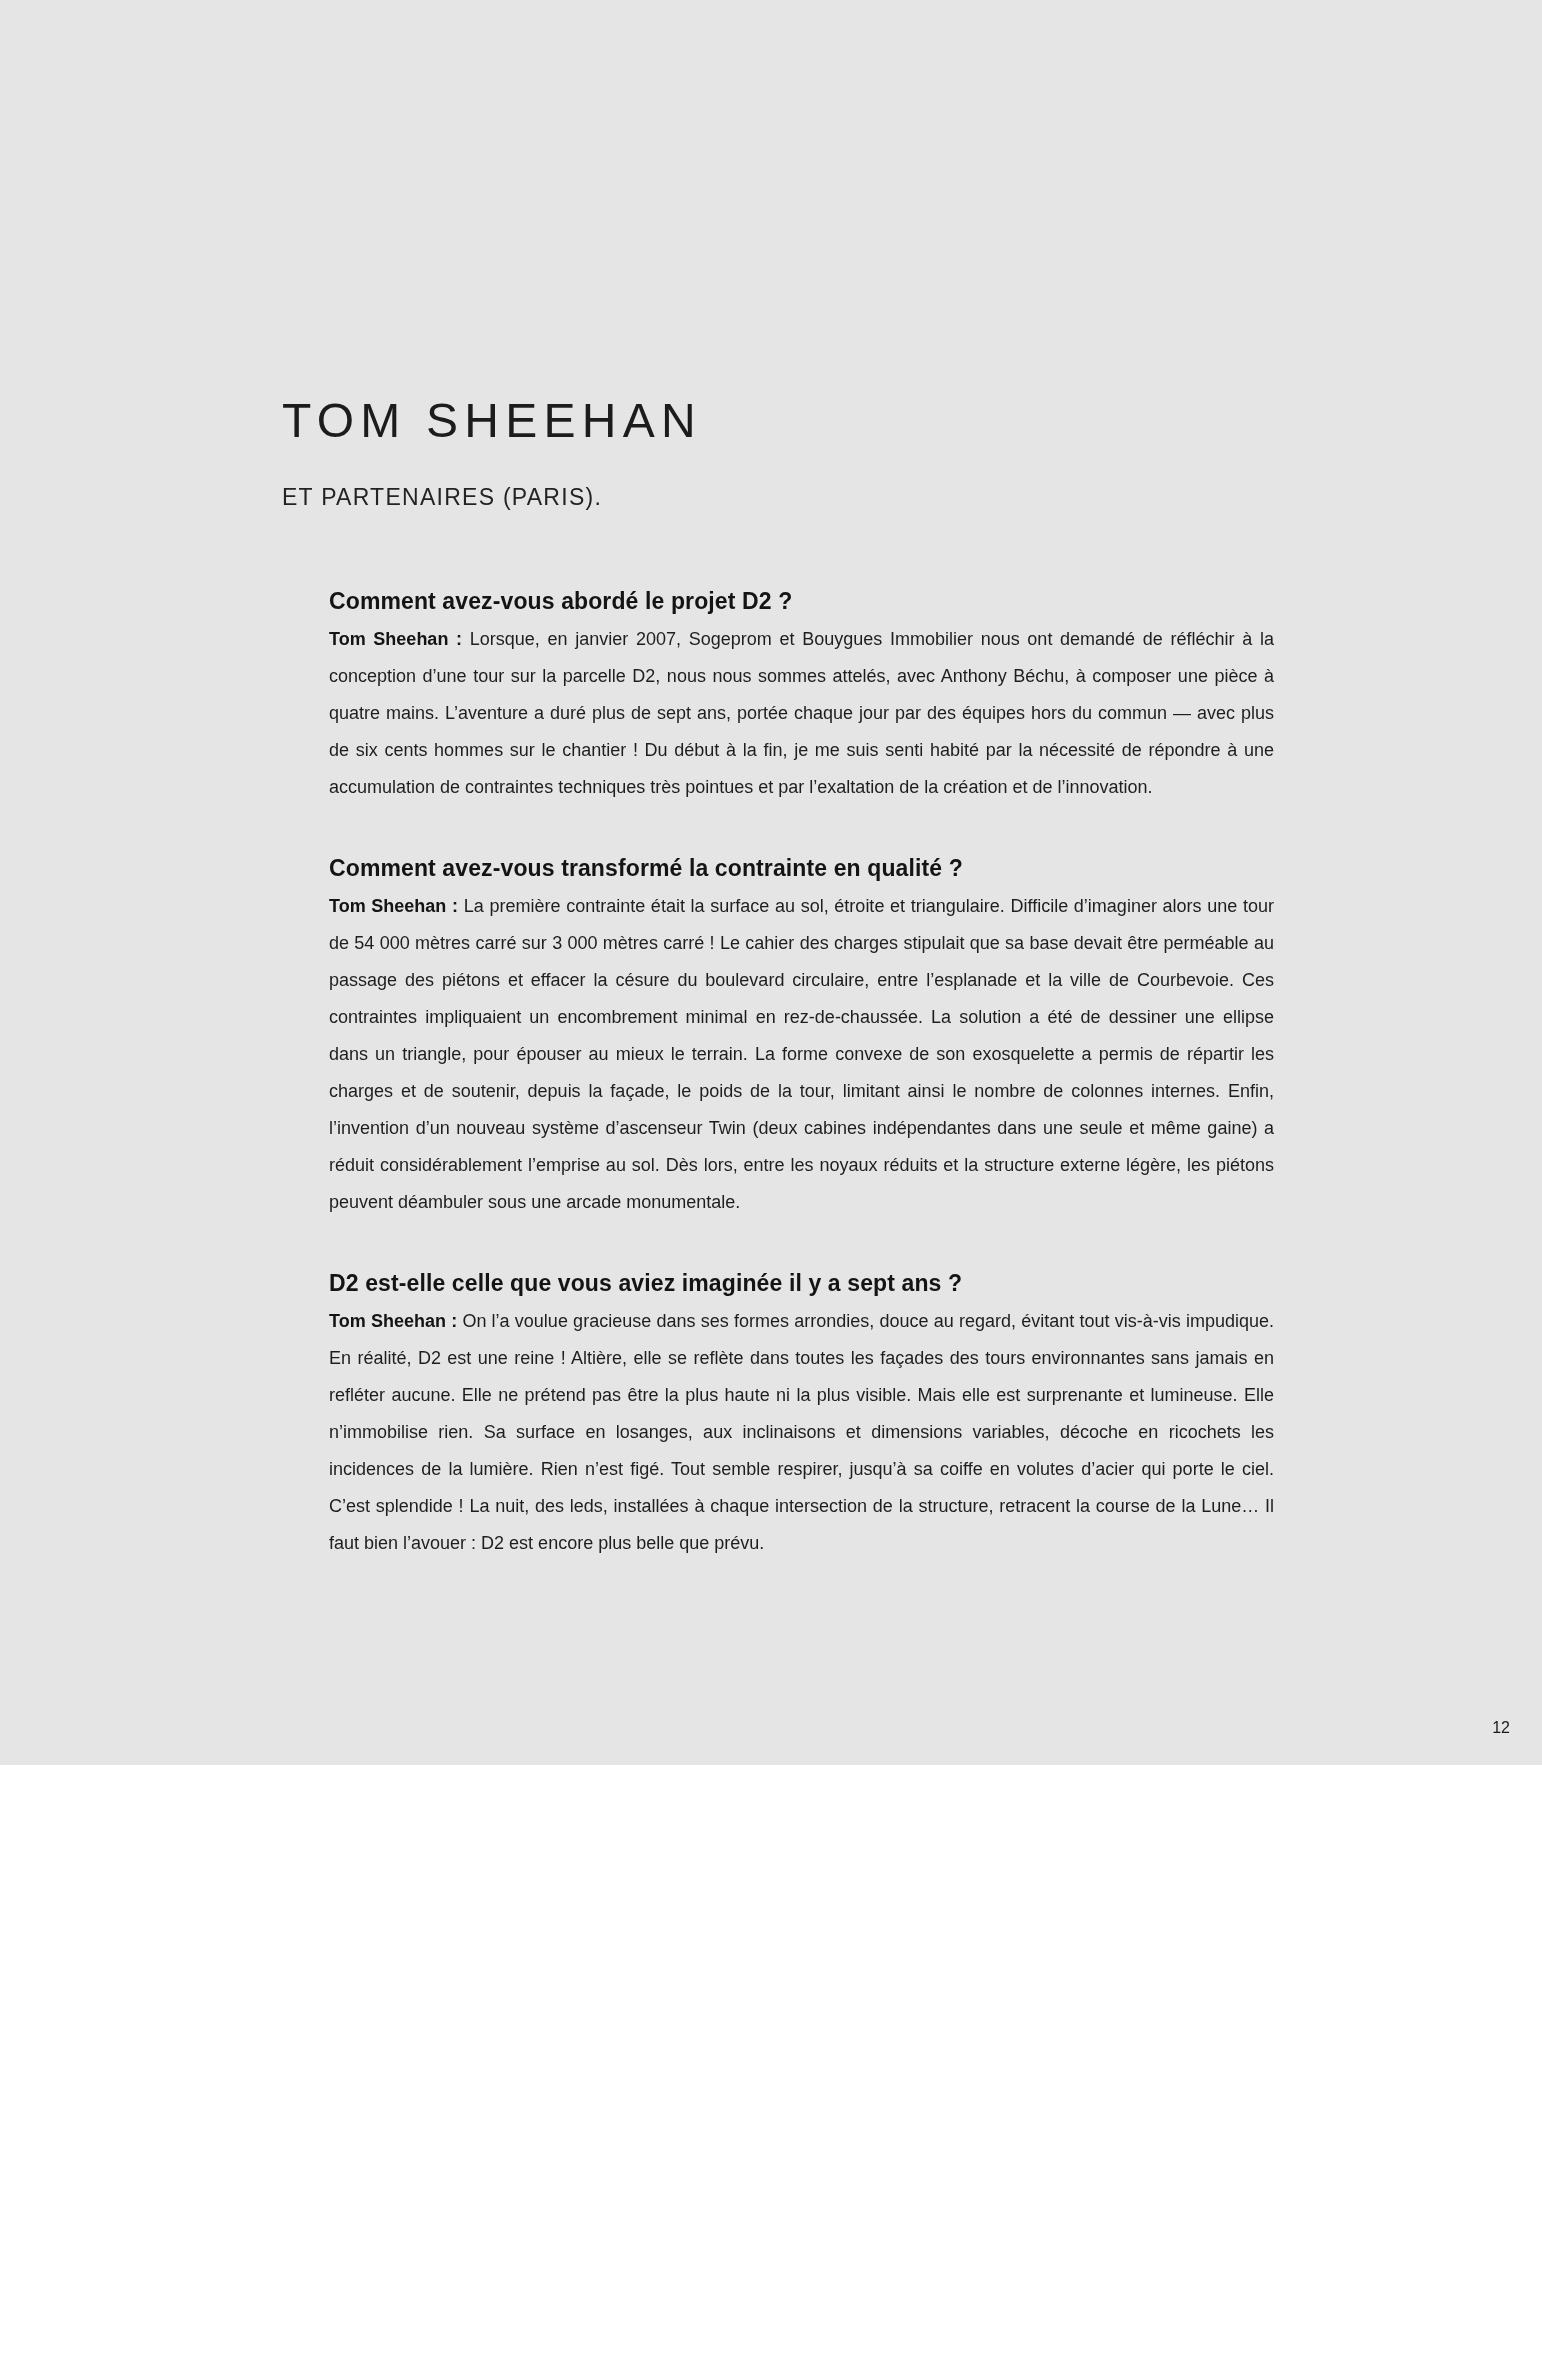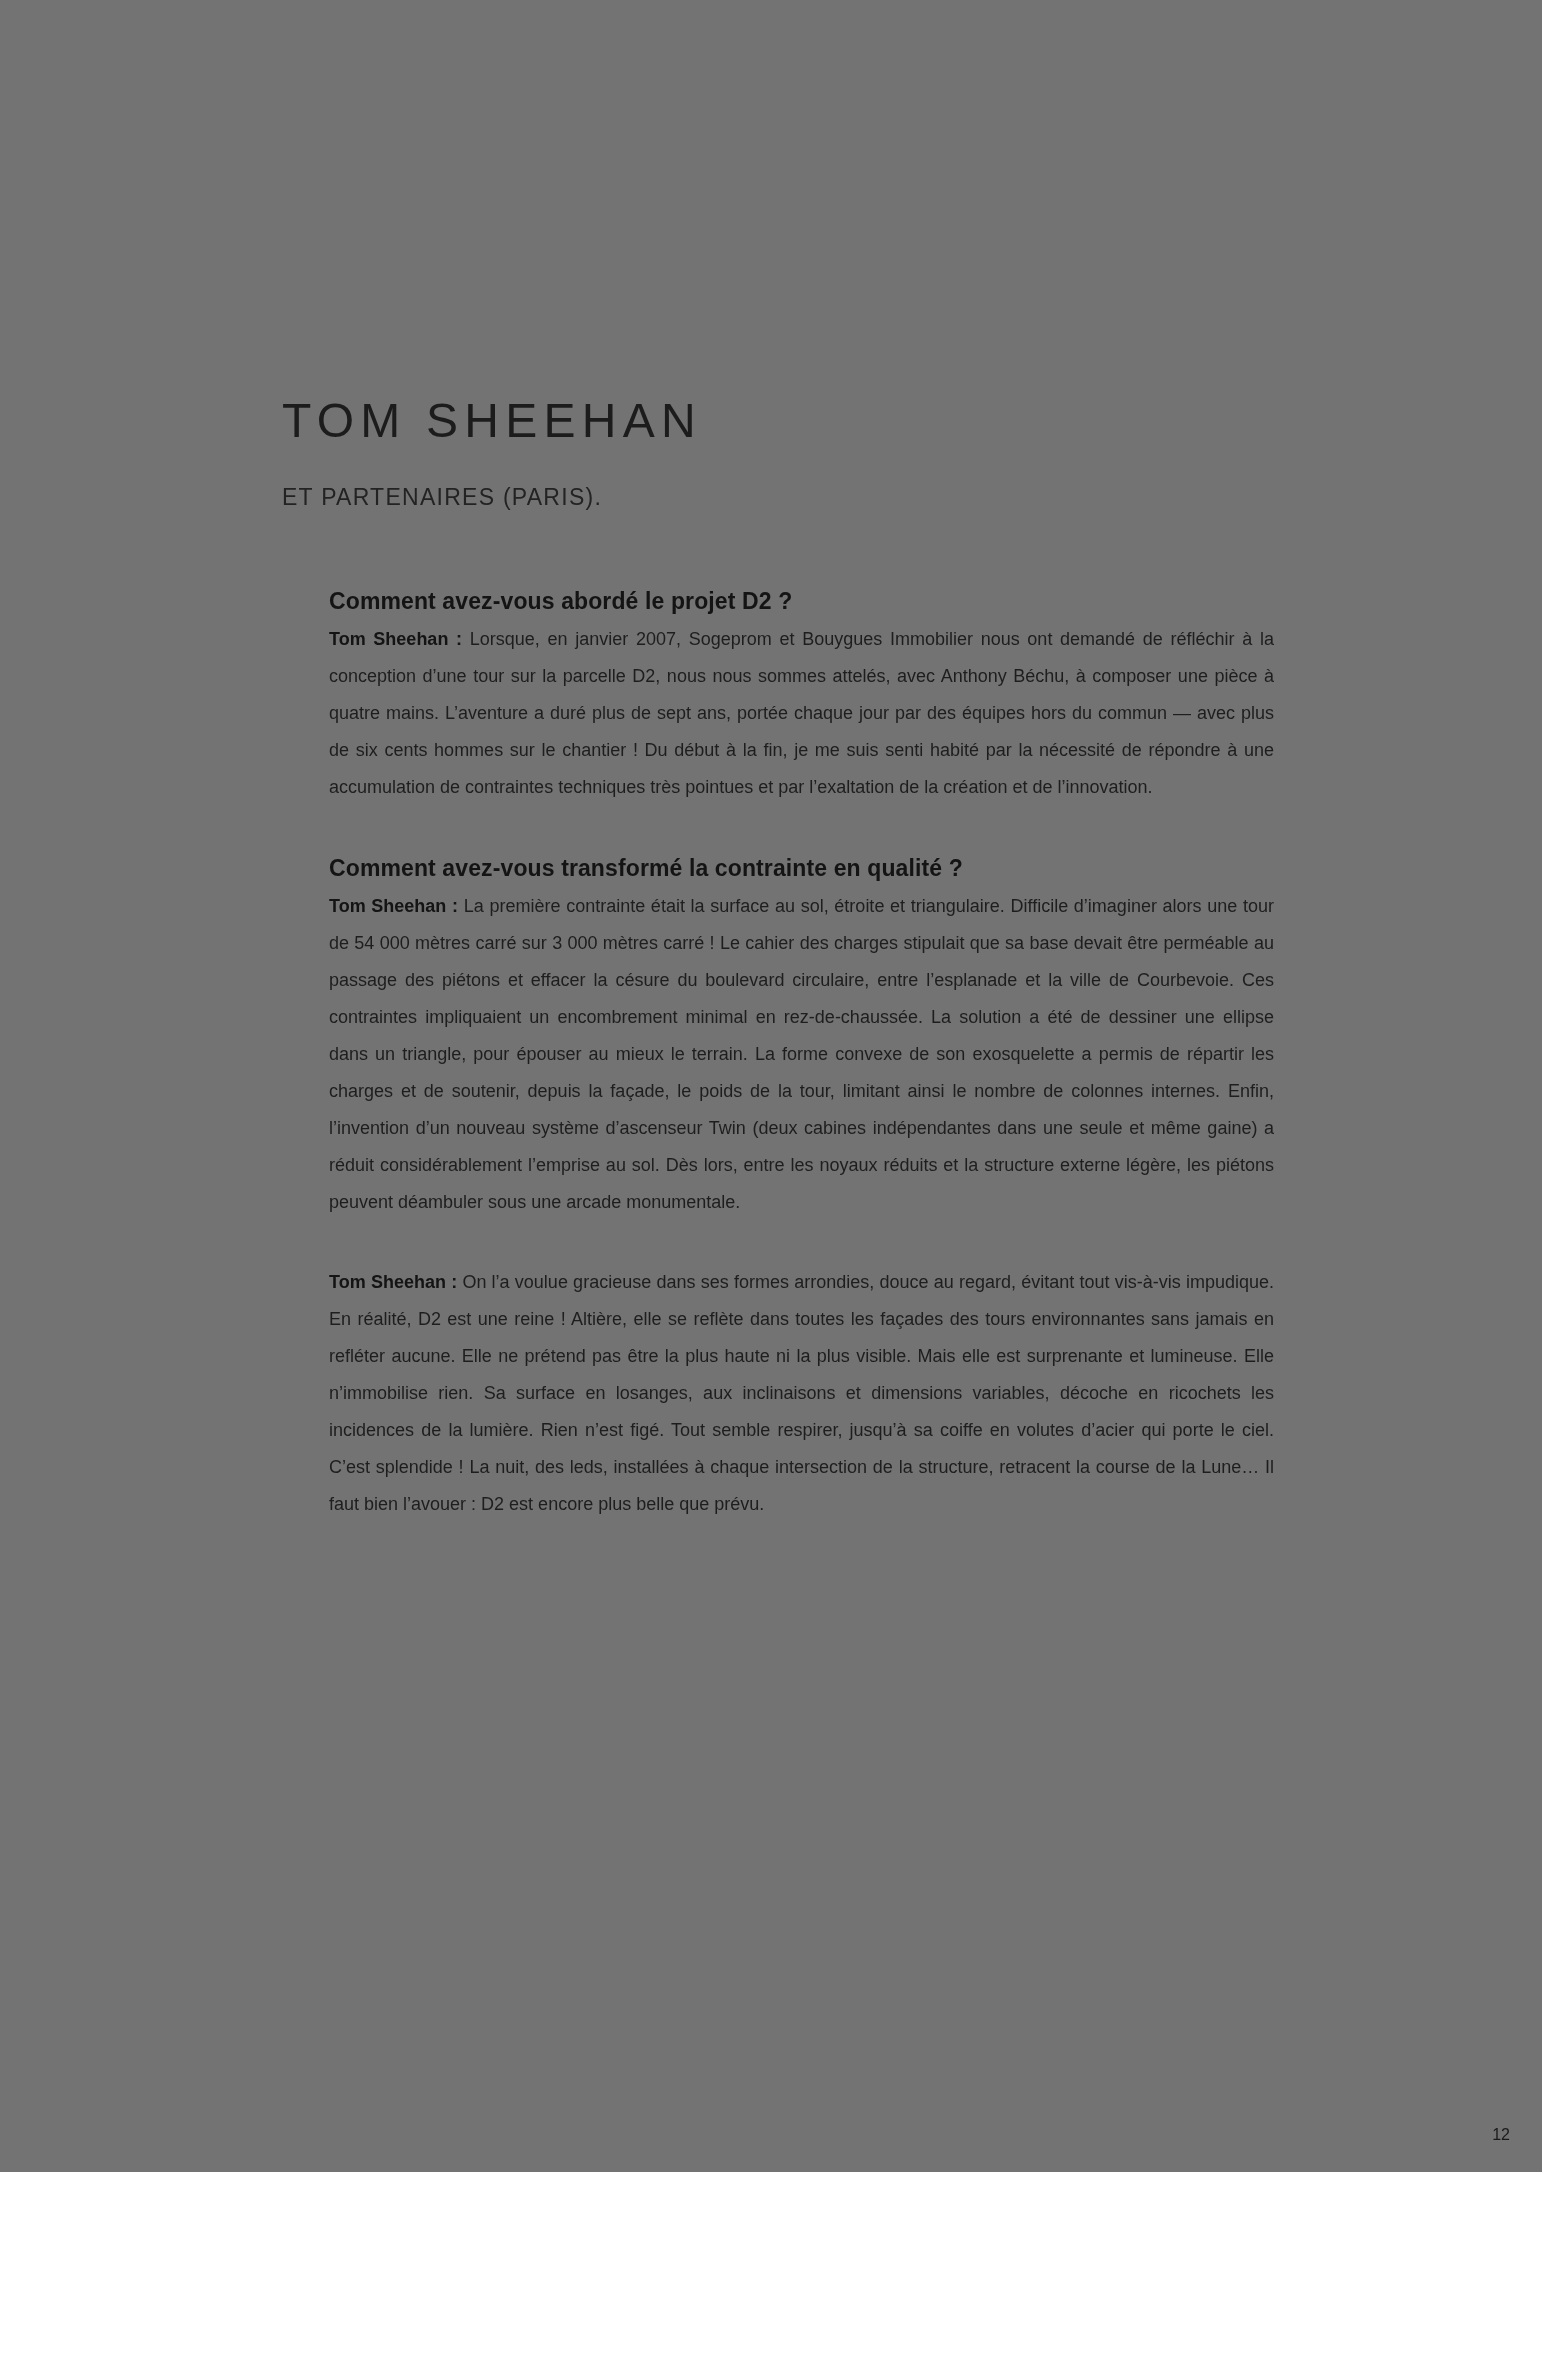--- a/index.html
+++ b/index.html
@@ -3,22 +3,22 @@
 <meta charset="utf-8">
 <style>
   html, body {
     margin: 0;
     padding: 0;
     background: #ffffff;
   }
   .page {
     position: relative;
     width: 1542px;
-    height: 2172px;
-    background: #737373;
+    height: 1765px;
+    background: #e5e5e5;
     color: #1a1a1a;
     font-family: "Liberation Sans", sans-serif;
     overflow: hidden;
   }
   .content {
     position: absolute;
     left: 282px;
     top: 395px;
     width: 992px;
   }
@@ -99,20 +99,21 @@
 
       <section class="qa-section">
         <h2 class="question">Comment avez-vous transformé la contrainte en qualité ?</h2>
         <p class="answer">
           <strong class="speaker">Tom Sheehan :</strong>
           <span>La première contrainte était la surface au sol, étroite et triangulaire. Difficile d’imaginer alors une tour de 54&nbsp;000 mètres carré sur 3&nbsp;000 mètres carré ! Le cahier des charges stipulait que sa base devait être perméable au passage des piétons et effacer la césure du boulevard circulaire, entre l’esplanade et la ville de Courbevoie. Ces contraintes impliquaient un encombrement minimal en rez-de-chaussée. La solution a été de dessiner une ellipse dans un triangle, pour épouser au mieux le terrain. La forme convexe de son exosquelette a permis de répartir les charges et de soutenir, depuis la façade, le poids de la tour, limitant ainsi le nombre de colonnes internes. Enfin, l’invention d’un nouveau système d’ascenseur Twin (deux cabines indépendantes dans une seule et même gaine) a réduit considérablement l’emprise au sol. Dès lors, entre les noyaux réduits et la structure externe légère, les piétons peuvent déambuler sous une arcade monumentale.</span>
         </p>
       </section>
 
       <section class="qa-section">
+        <h2 class="question">D2 est-elle celle que vous aviez imaginée il y a sept ans ?</h2>
         <p class="answer">
           <strong class="speaker">Tom Sheehan :</strong>
           <span>On l’a voulue gracieuse dans ses formes arrondies, douce au regard, évitant tout vis-à-vis impudique. En réalité, D2 est une reine ! Altière, elle se reflète dans toutes les façades des tours environnantes sans jamais en refléter aucune. Elle ne prétend pas être la plus haute ni la plus visible. Mais elle est surprenante et lumineuse. Elle n’immobilise rien. Sa surface en losanges, aux inclinaisons et dimensions variables, décoche en ricochets les incidences de la lumière. Rien n’est figé. Tout semble respirer, jusqu’à sa coiffe en volutes d’acier qui porte le ciel. C’est splendide ! La nuit, des leds, installées à chaque intersection de la structure, retracent la course de la Lune… Il faut bien l’avouer : D2 est encore plus belle que prévu.</span>
         </p>
       </section>
 
     </div>
   </main>
 
   <div class="page-number">12</div>

